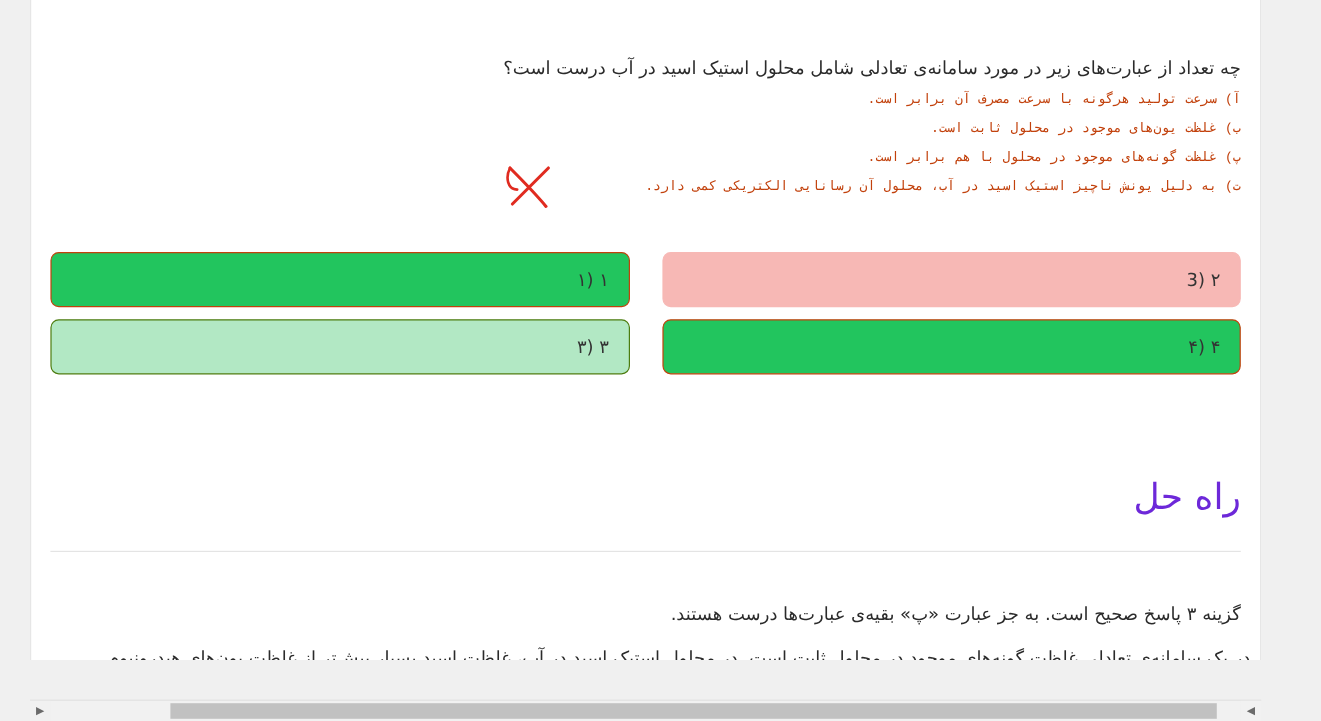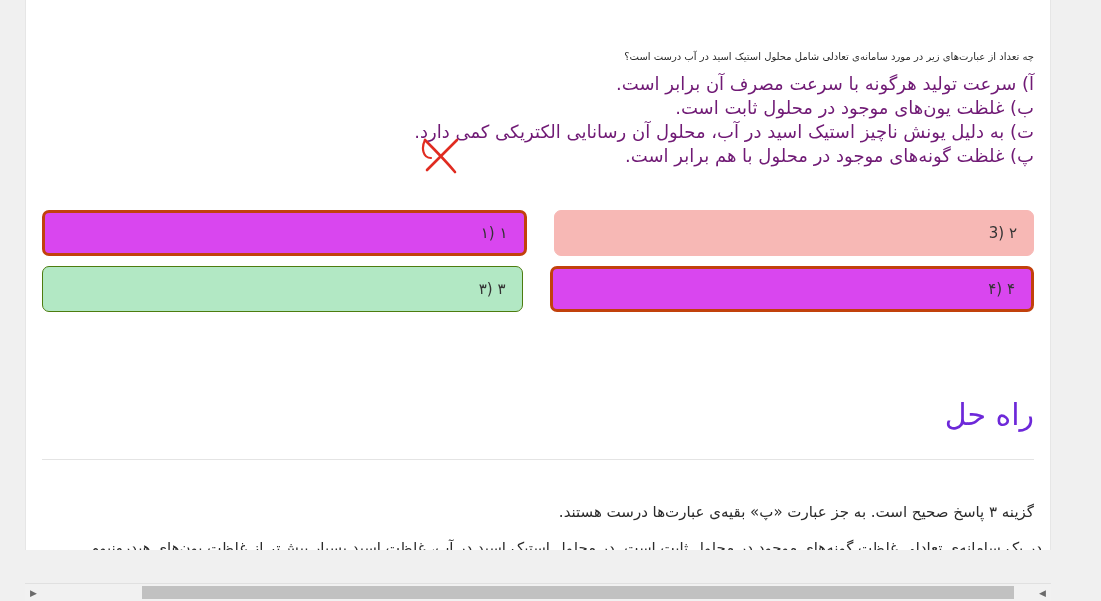--- a/index.html
+++ b/index.html
@@ -34,28 +34,29 @@
     right: 16px;
     top: 0;
   }
   
   .question-block {
     padding-top: 44px;
     text-align: right;
     direction: rtl;
   }
   .question-line {
-    font-size: 18px;
-    color: #701a75;
+    font-size: 11px;
+    color: #c2410c;
     line-height: 24px;
     padding-right: 0;
     white-space: nowrap;
+    font-family: Liberation Mono, monospace;
   }
   .question-stem {
-    font-size: 10px;
+    font-size: 15px;
     color: #2b2b2b;
     line-height: 26px;
     margin-bottom: 2px;
     white-space: nowrap;
   }
   
   .options {
     position: absolute;
     left: 16px;
     right: 16px;
@@ -75,22 +76,22 @@
     display: flex;
     align-items: center;
     justify-content: flex-start;
     padding: 0 16px;
     font-size: 15px;
     color: #333;
     background: #ffffff;
     border: 1px solid #e3e3e3;
   }
   .opt.neutral {
-    border: 3px solid #c2410c;
-    background: #d946ef;
+    border: 1px solid #c2410c;
+    background: #22c55e;
   }
   .opt.wrong {
     background: #f7b8b5;
     border: 1px solid #f7b8b5;
   }
   .opt.correct {
     background: #b2e8c4;
     border: 1px solid #4d7c0f;
   }
   
@@ -196,22 +197,22 @@
 
   <div class="gutter left"></div>
   <div class="gutter right"></div>
 
   <div class="sheet">
 
     <div class="inner question-block">
       <div class="question-stem">چه تعداد از عبارت‌های زیر در مورد سامانه‌ی تعادلی شامل محلول استیک اسید در آب درست است؟</div>
       <div class="question-line">آ) سرعت تولید هرگونه با سرعت مصرف آن برابر است.</div>
       <div class="question-line">ب) غلظت یون‌های موجود در محلول ثابت است.</div>
+      <div class="question-line">پ) غلظت گونه‌های موجود در محلول با هم برابر است.</div>
       <div class="question-line">ت) به دلیل یونش ناچیز استیک اسید در آب، محلول آن رسانایی الکتریکی کمی دارد.</div>
-      <div class="question-line">پ) غلظت گونه‌های موجود در محلول با هم برابر است.</div>
     </div>
 
     <svg class="redmark" viewBox="0 0 48 40">
       <path d="M4 4 C10 10, 24 24, 34 36" stroke="#e02b20" stroke-width="2.6" fill="none" stroke-linecap="round"></path>
       <path d="M36 4 C28 12, 14 26, 6 34" stroke="#e02b20" stroke-width="2.6" fill="none" stroke-linecap="round"></path>
       <path d="M4 4 C0 12, 2 22, 10 22" stroke="#e02b20" stroke-width="2.2" fill="none" stroke-linecap="round"></path>
     </svg>
 
     <div class="options">
       <div class="opt-row">

